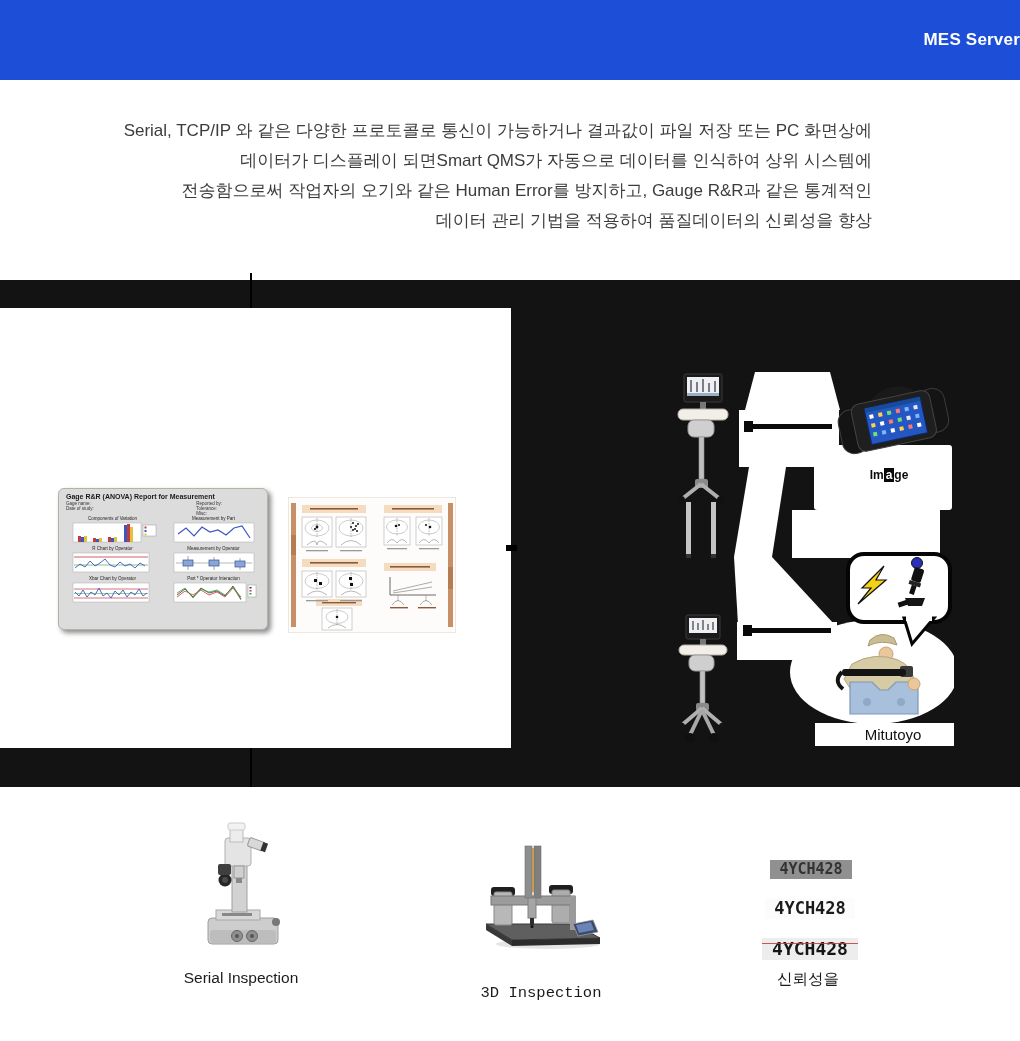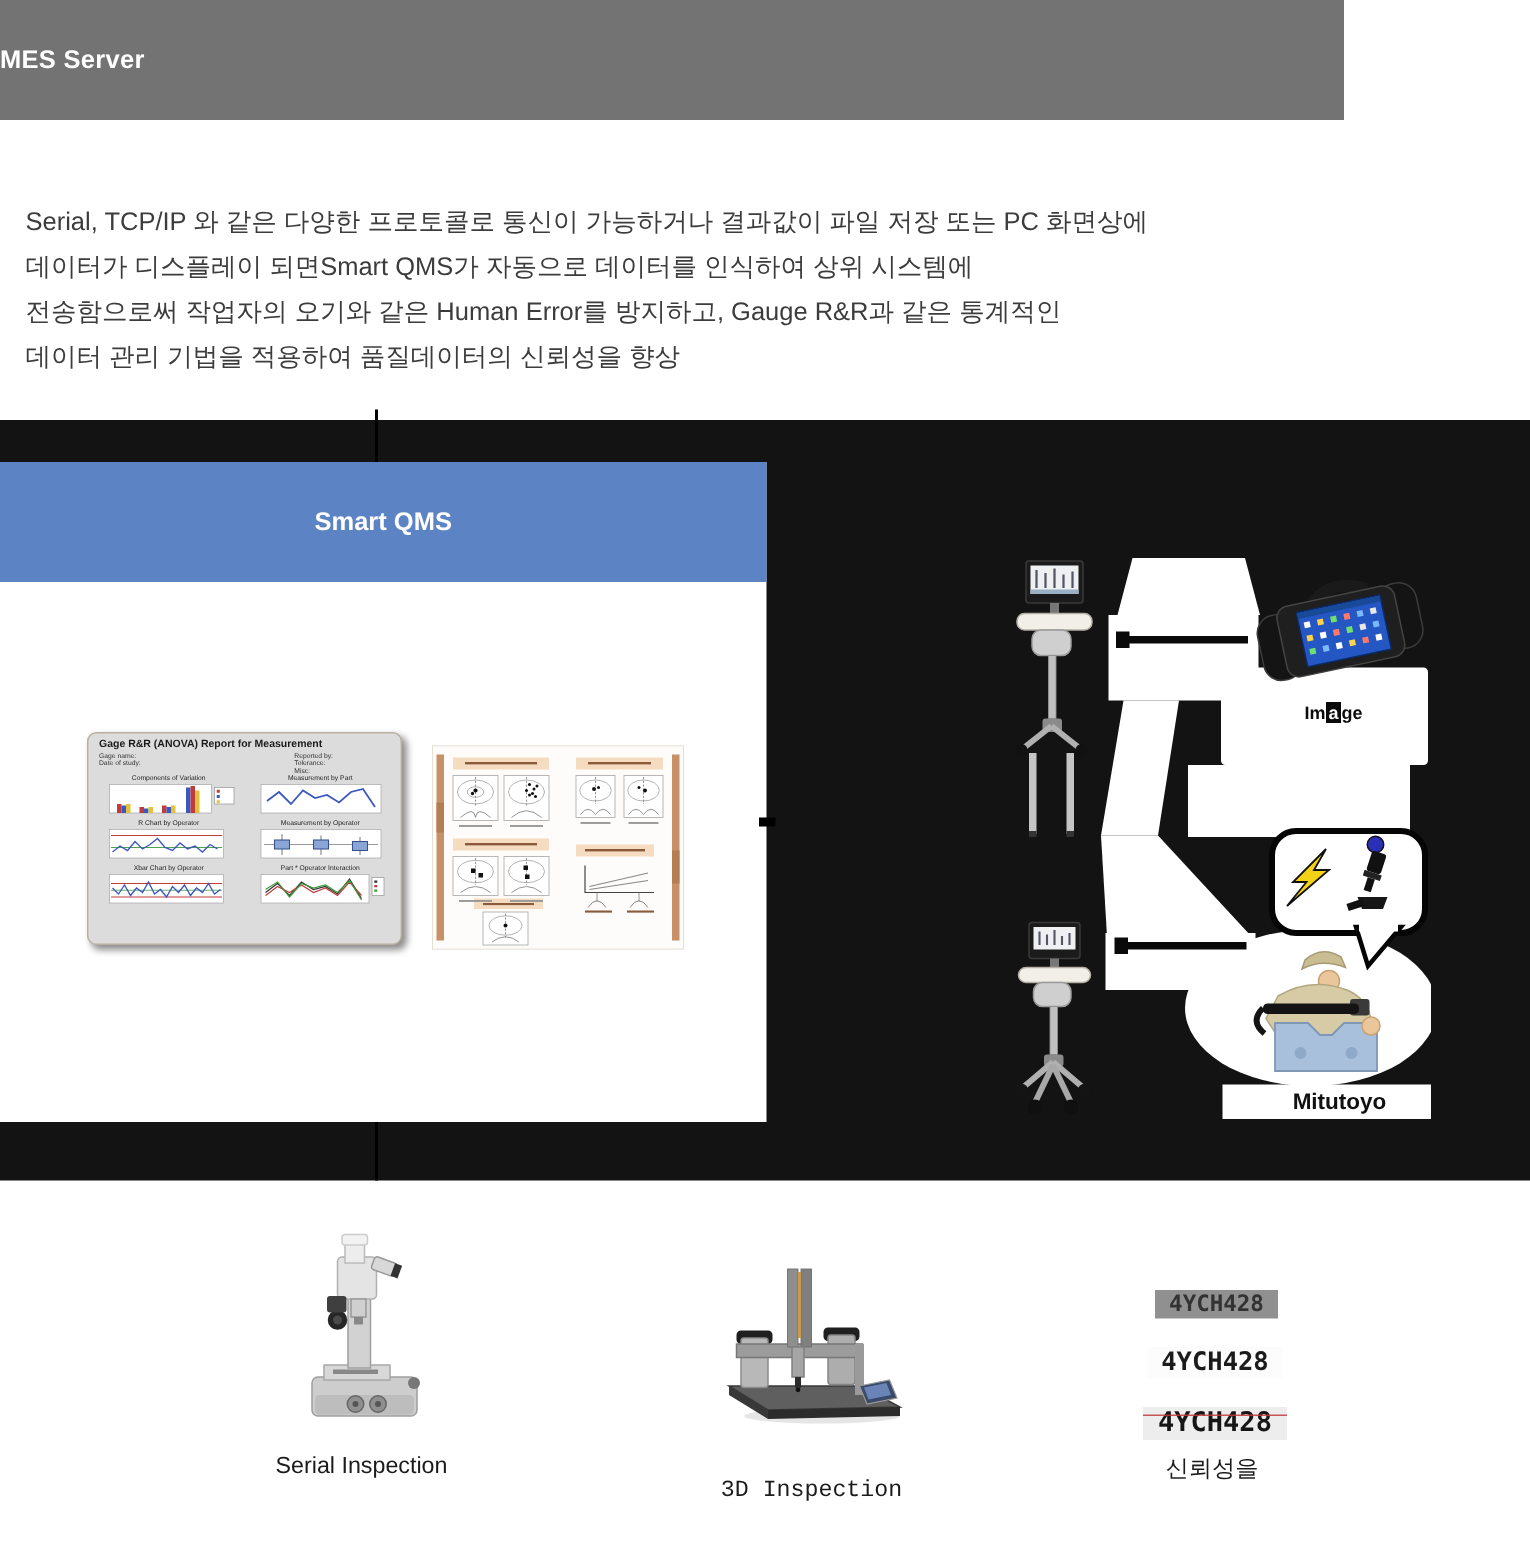--- a/index.html
+++ b/index.html
@@ -1,23 +1,23 @@
 <!DOCTYPE html>
 <html><head>
 <meta charset="utf-8">
 <style>
   html,body{margin:0;padding:0;background:#fff;}
   .page{position:relative;width:1020px;height:1041px;background:#fff;overflow:hidden;
         font-family:"Liberation Sans","DejaVu Sans",sans-serif;}
   
-  .mes-bar{position:absolute;left:0;top:0;width:896px;height:80px;background:#737373;
-           display:flex;align-items:center;justify-content:flex-start;}
+  .mes-bar{position:absolute;left:0;top:0;width:1020px;height:80px;background:#1d4ed8;
+           display:flex;align-items:center;justify-content:flex-end;}
   .mes-bar span{color:#fff;font-size:17px;font-weight:bold;letter-spacing:.2px;}
   
-  .intro{position:absolute;left:0;top:116px;width:872px;margin:17px;text-align:left;
+  .intro{position:absolute;left:0;top:116px;width:872px;margin:0;text-align:right;
          font-size:17px;line-height:30px;color:#3c3c3c;white-space:pre-line;}
   
   .dark-section{position:absolute;left:0;top:280px;width:1020px;height:507px;background:#131313;z-index:1;}
   .vline{position:absolute;left:250px;top:273px;width:2px;height:514px;background:#000;z-index:2;}
   .black-mark{position:absolute;left:506px;top:545px;width:11px;height:6px;background:#000;z-index:5;}
   
   .qms-panel{position:absolute;left:0;top:308px;width:511px;height:440px;background:#fff;z-index:3;}
   .qms-header{position:absolute;left:0;top:0;width:511px;height:80px;background:#5c83c3;
               display:flex;align-items:center;justify-content:center;}
   .qms-header span{color:#fff;font-size:17px;font-weight:bold;}
@@ -34,21 +34,21 @@
   .gage-cell svg{display:block;}
   
   .target-page{position:absolute;left:288px;top:189px;width:168px;height:136px;}
   
   .collage{position:absolute;left:674px;top:372px;width:280px;height:374px;z-index:4;}
   .collage svg{position:absolute;left:0;top:0;}
   .image-label{position:absolute;left:170px;top:96px;width:90px;text-align:center;
                font-size:12px;font-weight:bold;color:#0c0c0c;}
   .image-label .boxed{background:#0a0a0a;color:#fff;padding:0 2px;}
   .mitutoyo-label{position:absolute;left:160px;top:354px;width:118px;text-align:center;
-                  font-size:15px;font-weight:bold;color:#111;}
+                  font-size:15px;font-weight:normal;color:#111;}
   
   .figure{position:absolute;}
   .caption{position:absolute;width:200px;text-align:center;font-size:15.5px;color:#1b1b1b;}
   .plates{position:absolute;left:762px;top:860px;width:100px;}
   .plate{font-family:"DejaVu Sans Mono","Liberation Mono",monospace;font-weight:bold;
          text-align:center;margin-bottom:19px;position:relative;}
   .plate1{margin-left:8px;width:82px;height:19px;line-height:19px;background:#909090;color:#333;font-size:15px;}
   .plate2{margin-left:3px;width:90px;height:21px;line-height:21px;background:#fcfcfc;color:#1b1b1b;font-size:17px;}
   .plate3{margin-left:0;width:96px;height:22px;line-height:22px;background:#ededed;color:#161616;font-size:18px;}
   .plate3 .redline{position:absolute;left:0;right:0;top:5px;height:1px;background:#c23b3b;opacity:.85;}
@@ -64,23 +64,20 @@
 
   <p class="intro">Serial, TCP/IP 와 같은 다양한 프로토콜로 통신이 가능하거나 결과값이 파일 저장 또는 PC 화면상에
 데이터가 디스플레이 되면Smart QMS가 자동으로 데이터를 인식하여 상위 시스템에
 전송함으로써 작업자의 오기와 같은 Human Error를 방지하고, Gauge R&amp;R과 같은 통계적인
 데이터 관리 기법을 적용하여 품질데이터의 신뢰성을 향상</p>
 
   <div class="dark-section"></div>
   <div class="vline"></div>
 
   <section class="qms-panel">
-    <div class="qms-header">
-      <span>Smart QMS</span>
-    </div>
 
     <div class="gage-report">
       <div class="gage-title">Gage R&amp;R (ANOVA) Report for Measurement</div>
       <div class="gage-meta">
         <div>
           <div>Gage name:</div>
           <div>Date of study:</div>
         </div>
         <div style="margin-right:38px;">
           <div>Reported by:</div>

